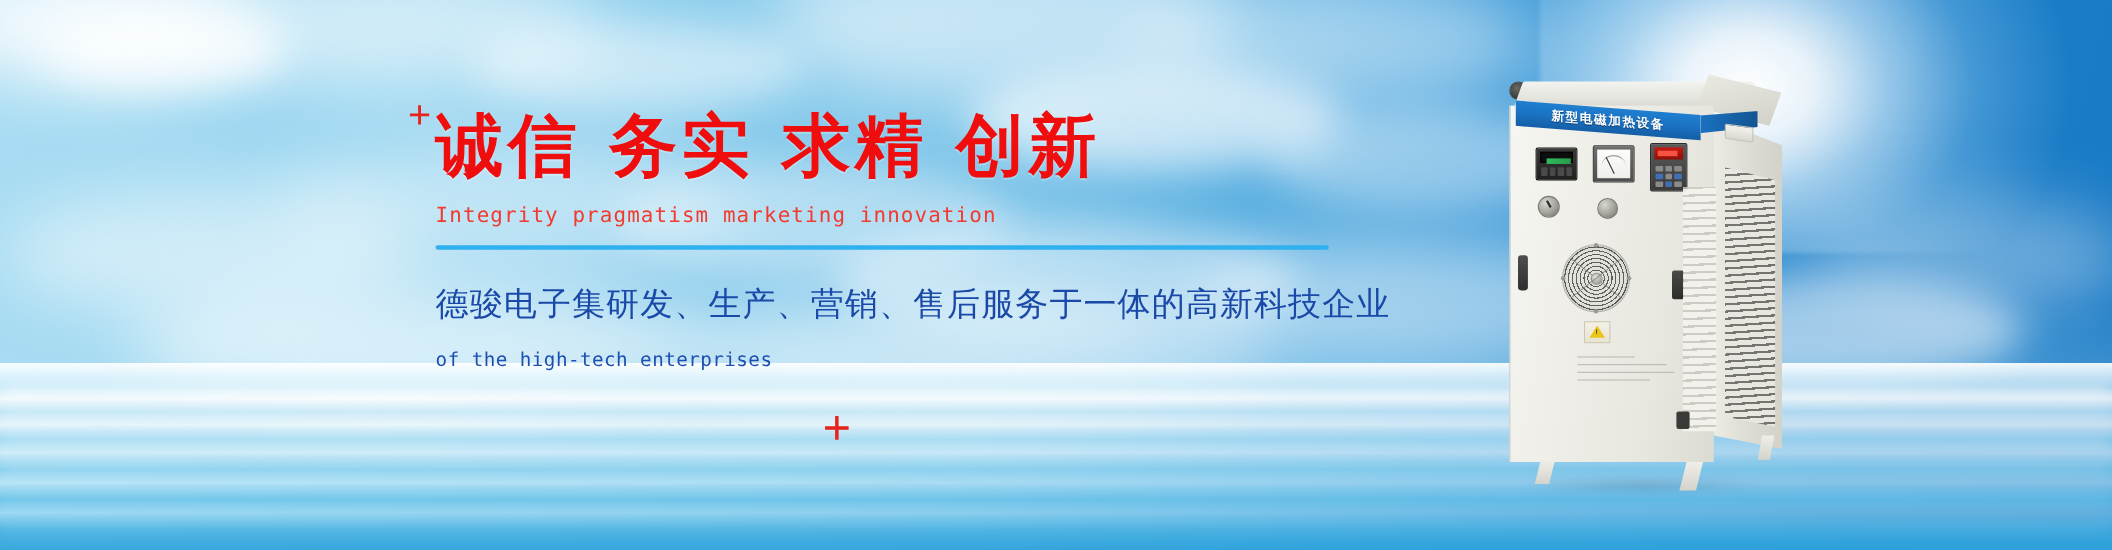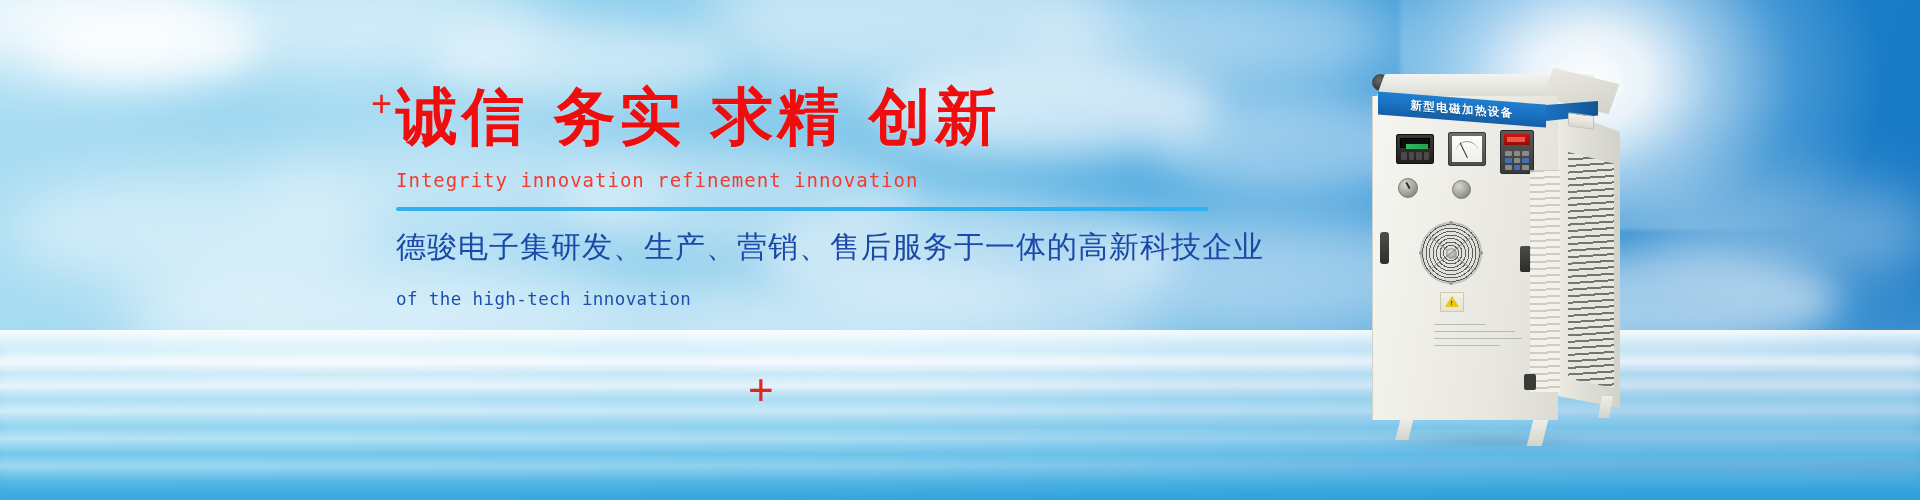--- a/index.html
+++ b/index.html
@@ -72,21 +72,21 @@
         rgba(108,198,234,0.65) 57%,
         rgba(205,240,252,0.45) 64%,
         rgba(82,186,230,0.72) 73%,
         rgba(150,216,243,0.40) 80%,
         rgba(58,172,224,0.80) 89%,
         rgba(44,162,219,0.88) 100%);
   }
   .wave{ position:absolute; left:0; right:0; filter:blur(7px); }
 
   
-  .textblock{ position:absolute; left:396px; top:84px; width:860px; }
+  .textblock{ position:absolute; left:396px; top:100px; width:860px; }
 
   .plus{ position:absolute; color:#e8221c; font-weight:300; line-height:1;
          user-select:none; }
   .plus-1{ left:371px; top:86px; font-size:36px; }
   .plus-2{ left:748px; top:368px; font-size:44px; }
 
   .headline{
     font-family:"DejaVu Sans","Liberation Sans",sans-serif;
     font-size:62px;
     font-weight:700;
@@ -104,21 +104,21 @@
     letter-spacing:1px;
     white-space:nowrap;
   }
   .rule{
     margin-top:16px;
     width:812px; height:4px;
     background:#2fb0ef;
     border-radius:2px;
   }
   .desc-cn{
-    margin-top:16px;
+    margin-top:29px;
     font-family:"DejaVu Sans","Liberation Serif",serif;
     font-size:30px;
     color:#1a49a8;
     letter-spacing:1px;
     white-space:nowrap;
   }
   .desc-en{
     margin-top:14px;
     font-family:"DejaVu Sans Mono","Liberation Mono",monospace;
     font-size:17.5px;
@@ -382,25 +382,25 @@
   <div class="wave" style="top:398px;height:7px;background:rgba(255,255,255,.55);"></div>
   <div class="wave" style="top:424px;height:6px;background:rgba(255,255,255,.45);"></div>
   <div class="wave" style="top:452px;height:5px;background:rgba(255,255,255,.32);"></div>
   <div class="wave" style="top:476px;height:5px;background:rgba(255,255,255,.22);"></div>
 
   <div class="plus plus-1">+</div>
   <div class="plus plus-2">+</div>
 
   <div class="textblock">
     <div class="headline">诚信 务实 求精 创新</div>
-    <div class="sub-en">Integrity  innovation  refinement  innovation</div>
+    <div class="sub-en">Integrity  pragmatism  marketing  innovation</div>
     <div class="rule"></div>
     <div class="desc-cn">德骏电子集研发、生产、营销、售后服务于一体的高新科技企业</div>
     <div class="desc-en">
-      <div>of the high-tech innovation</div>
+      <div>of the high-tech enterprises</div>
     </div>
   </div>
 
   <div class="machine">
     <div class="m-shadow"></div>
 
     <div class="m-top"></div>
     <div class="m-topright"></div>
     <div class="m-side"></div>
     <div class="m-front"></div>

